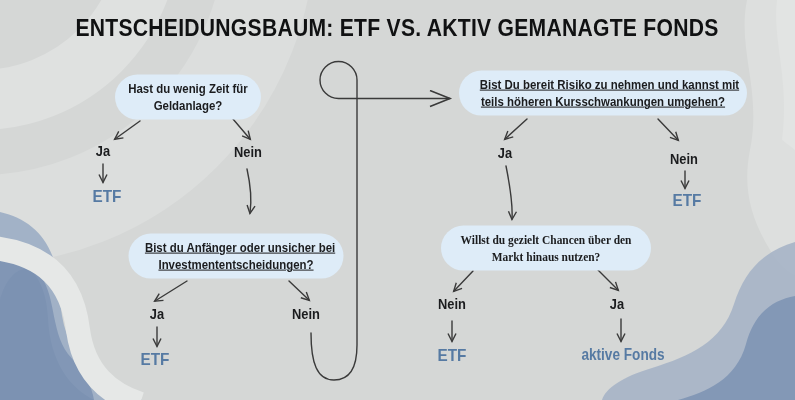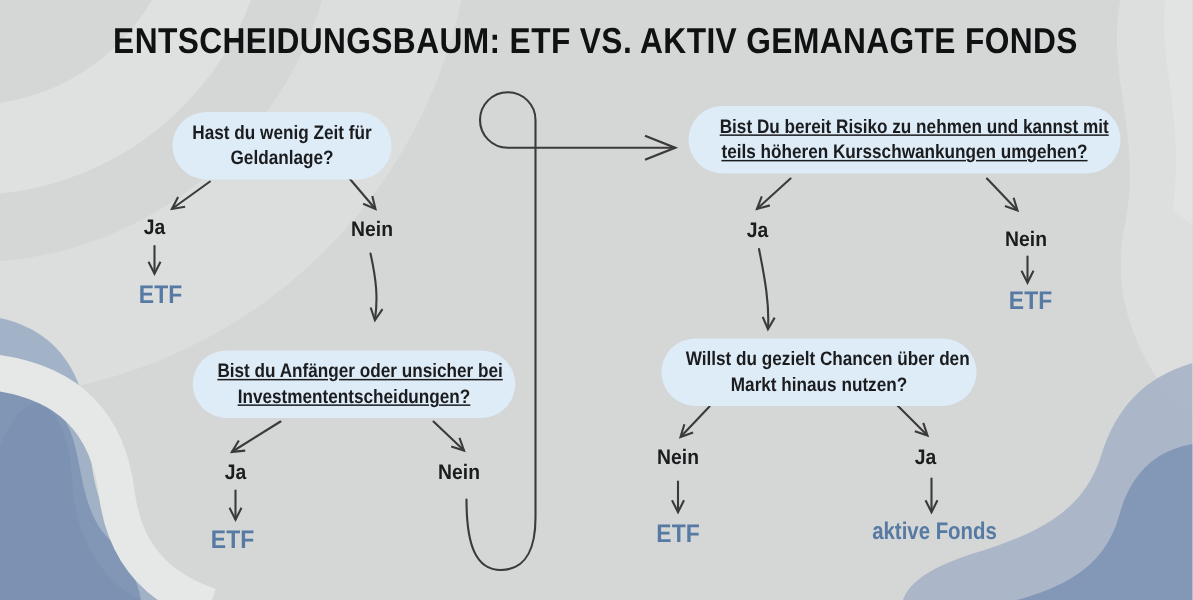--- a/index.html
+++ b/index.html
@@ -29,21 +29,21 @@
     font-weight:700;font-size:13px;line-height:1.34;
     color:var(--ink);
   }
   .bubble .bline{
     width:100%;text-align:center;white-space:nowrap;
     transform:scaleX(0.88);transform-origin:50% 50%;
   }
   .b1{width:146px;}
   .b2{width:215px;}
   .b3{width:288px;text-decoration:underline;}
-  .b4{width:210px;}
+  .b4{width:210px;font-family:Liberation Serif, serif;}
   .branch-label{font-weight:700;font-size:14px;color:var(--ink);transform:translate(-50%,-50%) scaleX(0.92);}
   .result{font-weight:700;font-size:17px;color:var(--accent);transform:translate(-50%,-50%) scaleX(0.9);}
   .result.small{font-size:16px;transform:translate(-50%,-50%) scaleX(0.85);}
 </style>
 </head>
 <body>
 
 <svg id="bg-layer" class="layer" viewBox="0 0 795 400" aria-hidden="true">
 
   <circle cx="-20" cy="-70" r="290" fill="none" stroke="#dcdedd" stroke-width="90"></circle>

